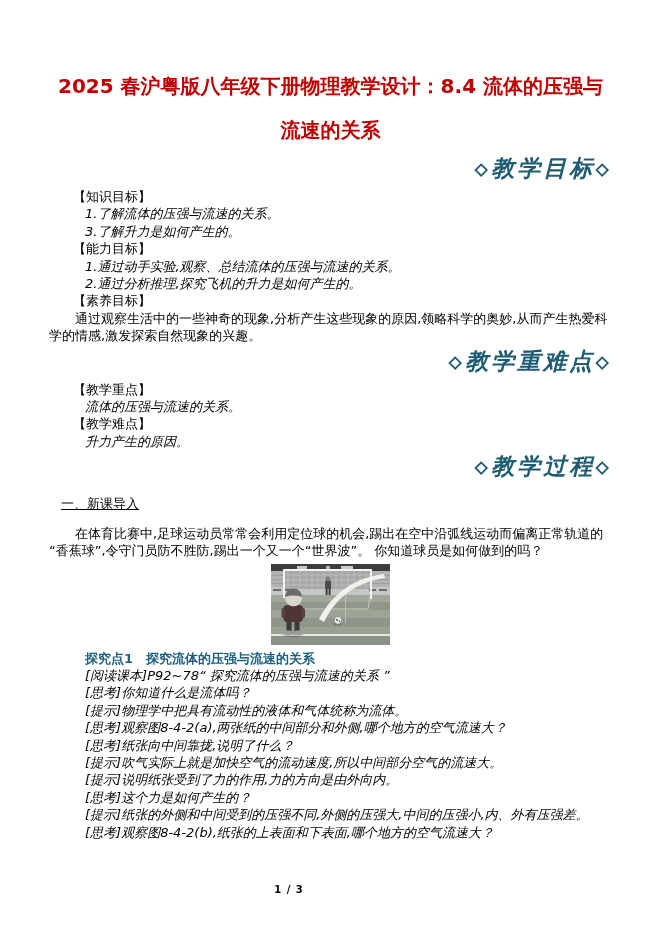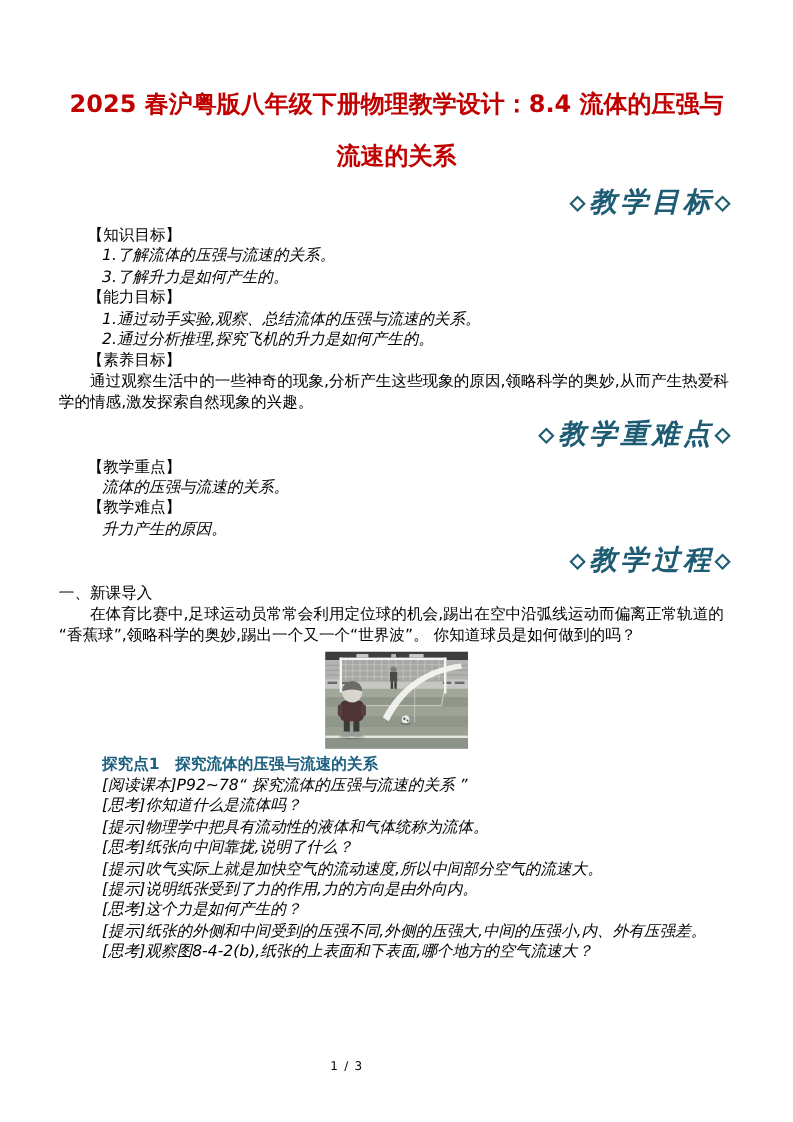--- a/index.html
+++ b/index.html
@@ -23,29 +23,29 @@
   .script-header{
     text-align:right;color:var(--header-teal);
     font-family:Liberation Mono, monospace;
     font-style:italic;font-weight:bold;
     font-size:23px;line-height:30px;letter-spacing:3px;
     margin:3px 0 3px 0;
   }
   .label{padding-left:0;margin-left:24px;}
   .ind{padding-left:36px;font-style:italic;}
   .para{text-indent:2em;margin:0;}
-  .plain{margin:0;}
+  .plain{margin:12px;text-decoration:underline;}
   .explore-heading{
     color:var(--explore-blue);font-weight:bold;padding-left:36px;
   }
   .img-wrap{text-align:center;margin:4px 0 5px 0;}
   .scene{display:inline-block;vertical-align:top;}
   .footer{
     position:absolute;left:0;width:578px;top:881px;text-align:center;
-    font-size:10px;font-weight:normal;letter-spacing:1px;
+    font-size:10px;font-weight:bold;letter-spacing:1px;
   }
 </style>
 </head>
 <body>
 
 <div class="content">
 
   <div class="doc-title">
     <div>2025 春沪粤版八年级下册物理教学设计：8.4 流体的压强与</div>
     <div>流速的关系</div>
@@ -67,21 +67,21 @@
   <div class="script-header">◇教学重难点◇</div>
 
   <div class="label">【教学重点】</div>
   <div class="ind">流体的压强与流速的关系。</div>
   <div class="label">【教学难点】</div>
   <div class="ind">升力产生的原因。</div>
 
   <div class="script-header">◇教学过程◇</div>
 
   <div class="plain">一、新课导入</div>
-  <p class="para">在体育比赛中,足球运动员常常会利用定位球的机会,踢出在空中沿弧线运动而偏离正常轨道的“香蕉球”,领略科学的奥妙,踢出一个又一个“世界波”。 你知道球员是如何做到的吗？</p>
+  <p class="para">在体育比赛中,足球运动员常常会利用定位球的机会,踢出在空中沿弧线运动而偏离正常轨道的“香蕉球”,令守门员防不胜防,踢出一个又一个“世界波”。 你知道球员是如何做到的吗？</p>
 
   <div class="img-wrap">
     <svg class="scene" width="119" height="81" viewBox="0 0 119 81" xmlns="http://www.w3.org/2000/svg">
 
       <rect x="0" y="0" width="119" height="81" fill="#99a092"></rect>
 
       <rect x="0" y="31" width="119" height="7" fill="#a2a899"></rect>
       <rect x="0" y="38" width="119" height="8" fill="#90978a"></rect>
       <rect x="0" y="46" width="119" height="8" fill="#9ea495"></rect>
       <rect x="0" y="54" width="119" height="9" fill="#8f968a"></rect>
@@ -168,20 +168,21 @@
         <path d="M14,33 a8.5,8.5 0 0 1 17,0 a14,6 0 0 0 -17,0 Z" fill="#6b6b69"></path>
       </g>
     </svg>
   </div>
 
   <div class="explore-heading">探究点1　探究流体的压强与流速的关系</div>
 
   <div class="ind">[阅读课本]P92~78“ 探究流体的压强与流速的关系 ”</div>
   <div class="ind">[思考]你知道什么是流体吗？</div>
   <div class="ind">[提示]物理学中把具有流动性的液体和气体统称为流体。</div>
+  <div class="ind">[思考]观察图8-4-2(a),两张纸的中间部分和外侧,哪个地方的空气流速大？</div>
   <div class="ind">[思考]纸张向中间靠拢,说明了什么？</div>
   <div class="ind">[提示]吹气实际上就是加快空气的流动速度,所以中间部分空气的流速大。</div>
   <div class="ind">[提示]说明纸张受到了力的作用,力的方向是由外向内。</div>
   <div class="ind">[思考]这个力是如何产生的？</div>
   <div class="ind">[提示]纸张的外侧和中间受到的压强不同,外侧的压强大,中间的压强小,内、外有压强差。</div>
   <div class="ind">[思考]观察图8-4-2(b),纸张的上表面和下表面,哪个地方的空气流速大？</div>
 
 </div>
 
 <div class="footer">1 / 3</div>

